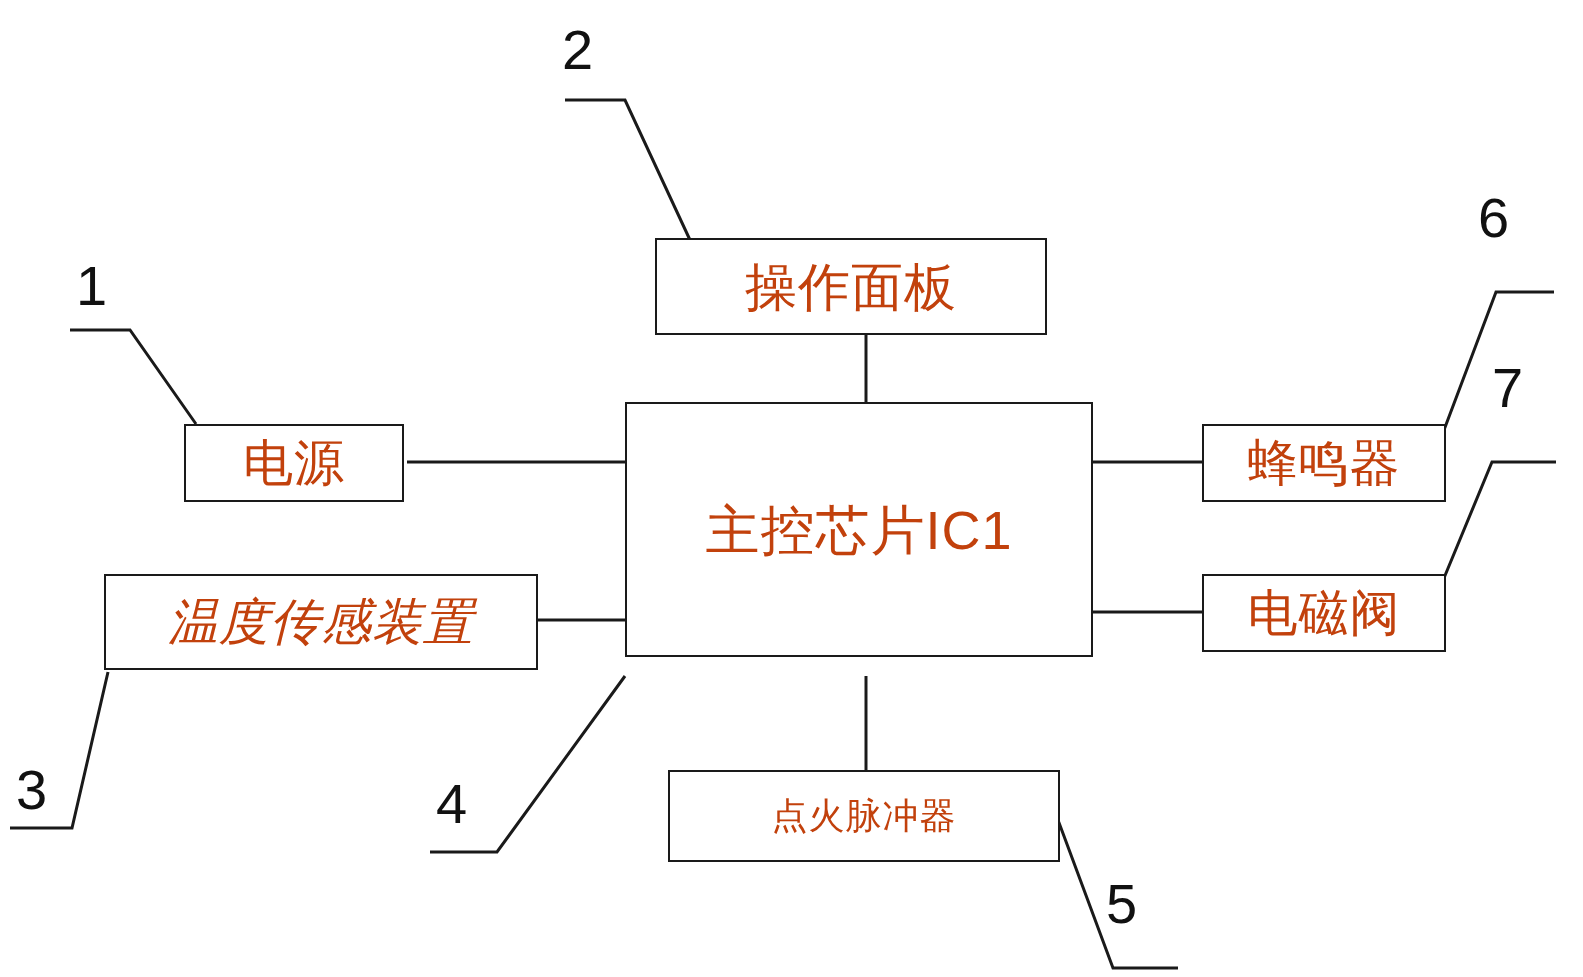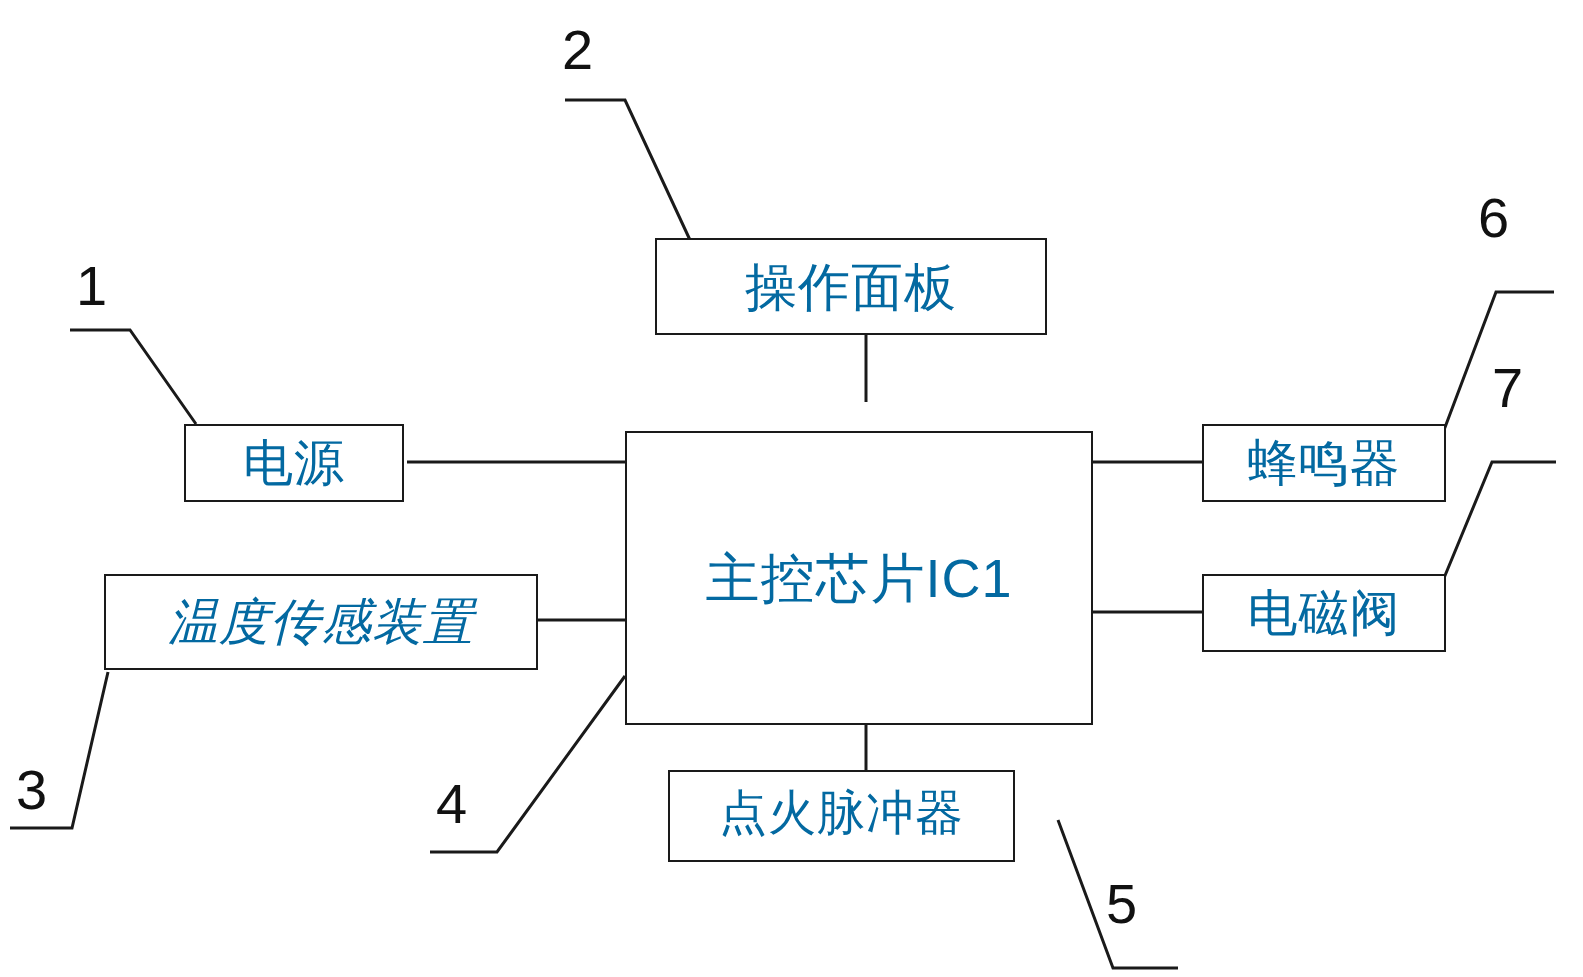--- a/index.html
+++ b/index.html
@@ -17,21 +17,21 @@
     background: #ffffff;
     overflow: hidden;
   }
   .box {
     position: absolute;
     border: 2px solid #1a1a1a;
     background: #ffffff;
     display: flex;
     align-items: center;
     justify-content: center;
-    color: #0369a1;
+    color: #c2410c;
     box-sizing: border-box;
     letter-spacing: 1px;
   }
   .box-label {
     white-space: nowrap;
     line-height: 1;
   }
   .ref {
     position: absolute;
     color: #111111;
@@ -86,25 +86,25 @@
   </div>
 
   <div class="box" style="left:184px; top:424px; width:220px; height:78px; font-size:50px;">
     <span class="box-label">电源</span>
   </div>
 
   <div class="box" style="left:104px; top:574px; width:434px; height:96px; font-size:50px;font-style:italic;">
     <span class="box-label">温度传感装置</span>
   </div>
 
-  <div class="box" style="left:625px; top:402px; width:468px; height:294px; font-size:54px;margin-top:29px;">
+  <div class="box" style="left:625px; top:402px; width:468px; height:255px; font-size:54px;">
     <span class="box-label">主控芯片IC1</span>
   </div>
 
-  <div class="box" style="left:668px; top:770px; width:347px; height:92px; font-size:48px;font-family:Liberation Mono, monospace;">
+  <div class="box" style="left:668px; top:770px; width:392px; height:92px; font-size:36px;">
     <span class="box-label">点火脉冲器</span>
   </div>
 
   <div class="box" style="left:1202px; top:424px; width:244px; height:78px; font-size:50px;">
     <span class="box-label">蜂鸣器</span>
   </div>
 
   <div class="box" style="left:1202px; top:574px; width:244px; height:78px; font-size:50px;">
     <span class="box-label">电磁阀</span>
   </div>

